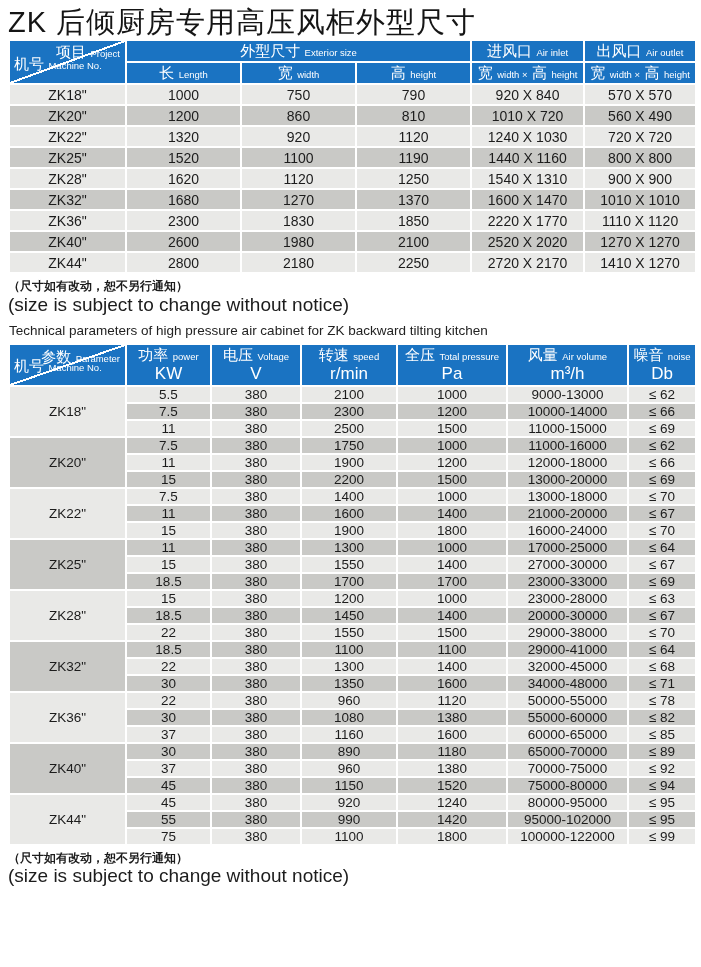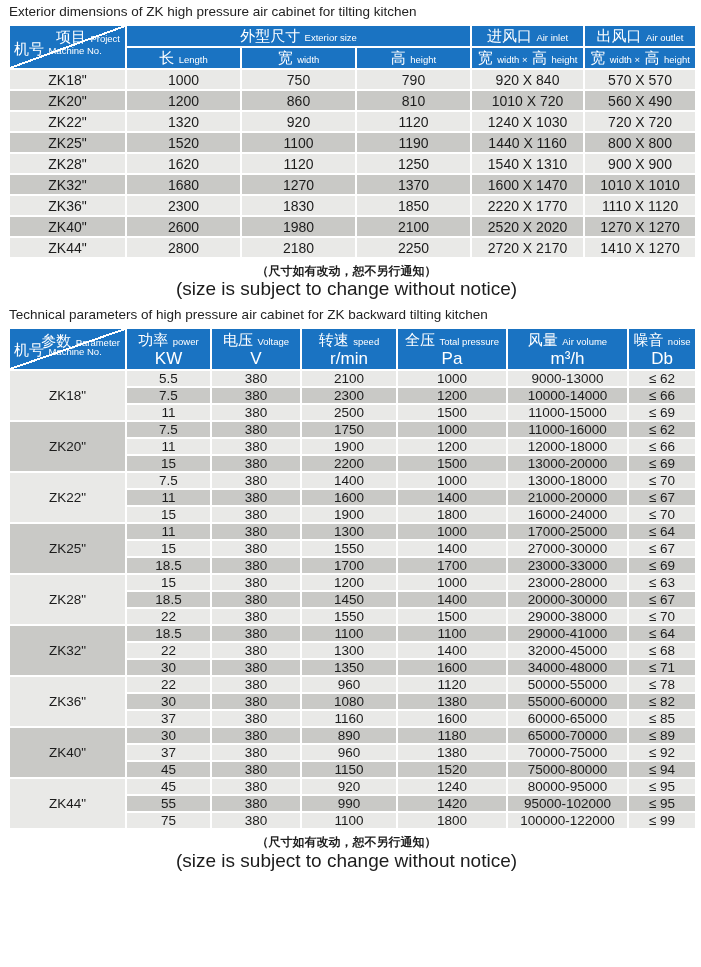--- a/index.html
+++ b/index.html
@@ -73,36 +73,36 @@
   
   .t2 thead th{height:40px;line-height:1.25;}
   .t2 tbody td{height:15px;font-size:13.5px;}
 
   tr.light td{background:var(--light);}
   tr.dark td{background:var(--dark);}
   td.glight{background:var(--light) !important;}
   td.gdark{background:var(--dark) !important;}
 
   .note{
-    text-align:center;
+    text-align:left;
     margin:5px 10px 3px 0;
     line-height:1.2;
   }
   .note .note-zh{font-size:12px;font-weight:bold;}
   .note .note-en{font-size:19px;}
 
   .sec2{margin-top:6px;}
 </style>
 </head>
 <body>
 
 <div class="page">
 
   <section>
-    <div class="sec-subtitle">Exterior dimensions of ZK high pressure air cabinet for tilting kitchen</div>
+    <h1 class="sec-title">ZK 后倾厨房专用高压风柜外型尺寸</h1>
 
     <table class="t1">
       <colgroup>
         <col style="width:117px">
           <col style="width:115px">
           <col style="width:115px">
         <col style="width:115px">
           <col style="width:113px">
           <col style="width:112px">
       </colgroup>

